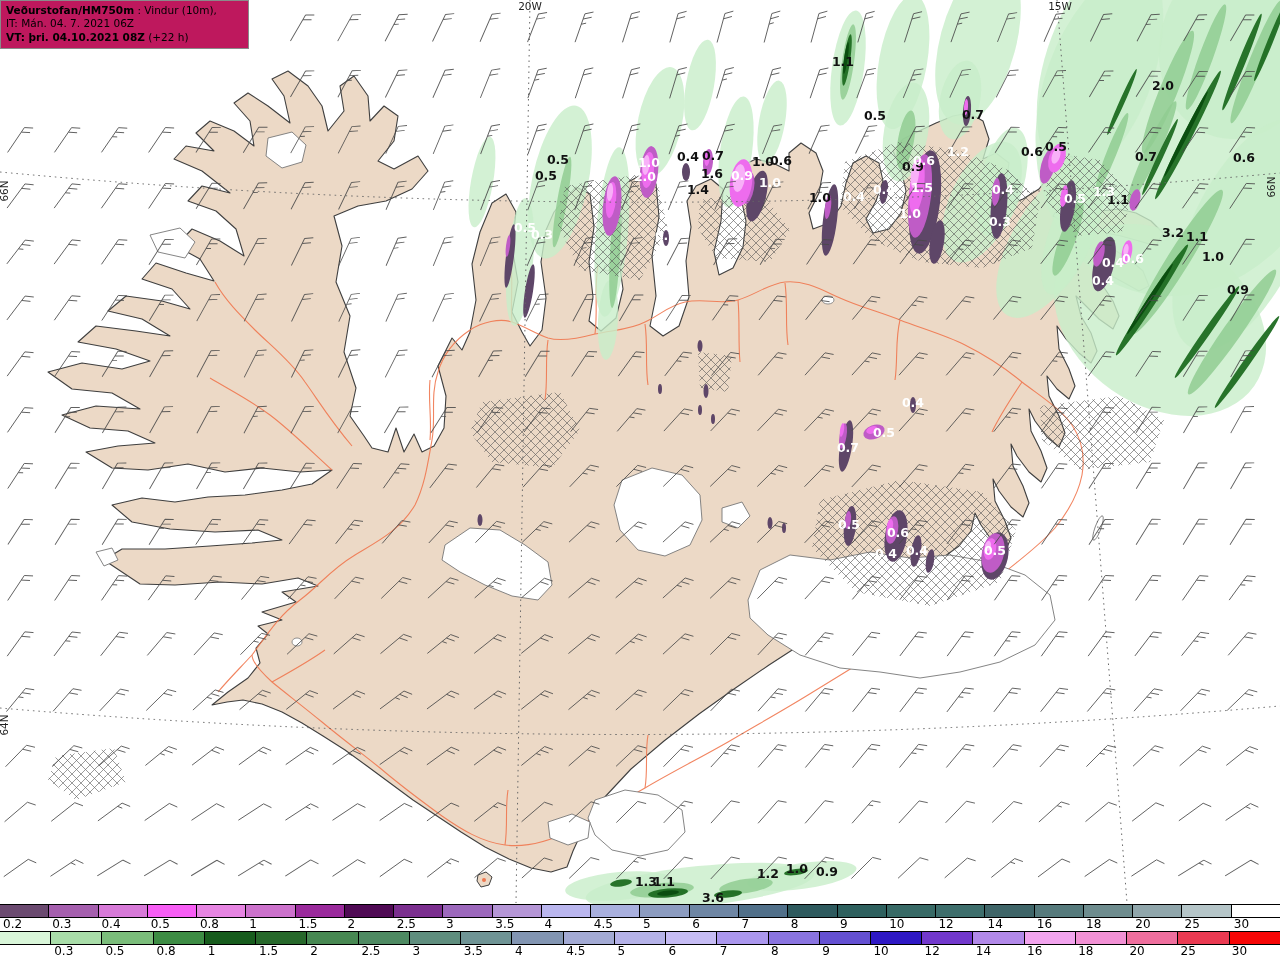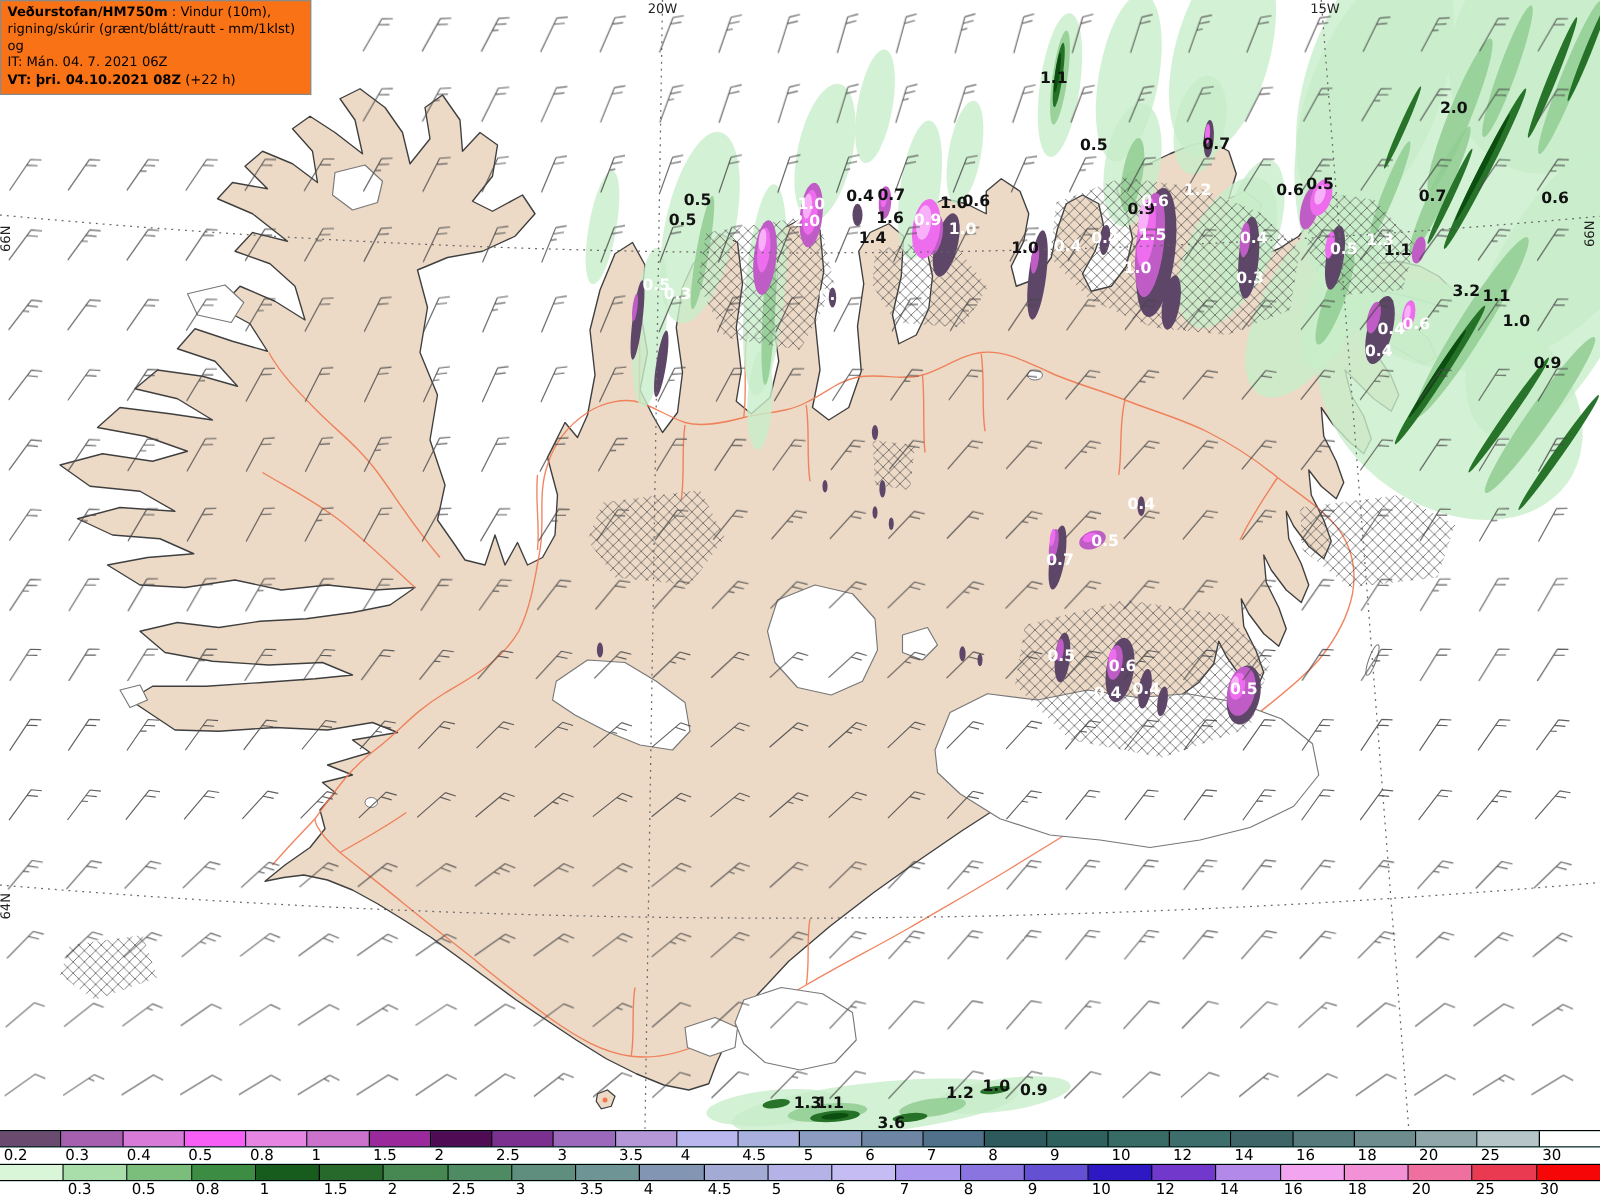--- a/index.html
+++ b/index.html
@@ -1,24 +1,24 @@
 <!DOCTYPE html>
 <html><head>
 <meta charset="utf-8">
 <style>
   html,body{margin:0;padding:0;background:#fff;}
   #stage{position:relative;width:1280px;height:960px;overflow:hidden;background:var(--ocean,#fff);
          font-family:"DejaVu Sans",sans-serif;}
   #mapsvg{position:absolute;left:0;top:0;}
   
-  #titlebox{position:absolute;left:0;top:0;width:238px;background:#f97316;border:1px solid #8a8a8a;
+  #titlebox{position:absolute;left:0;top:0;width:238px;background:#be185d;border:1px solid #8a8a8a;
             padding:3px 4px 4px 5px;font-size:10.5px;line-height:13.4px;color:#000;z-index:30;}
   #titlebox .b{font-weight:bold;}
   
-  #scales{position:absolute;left:0;bottom:0;width:1280px;z-index:40;background:#0f766e;}
+  #scales{position:absolute;left:0;bottom:0;width:1280px;z-index:40;background:#14b8a6;}
   .cbar{display:flex;height:14px;border-top:1px solid #000;border-bottom:1px solid #000;box-sizing:border-box;}
   .cbar .seg{flex:1 1 0;border-right:1px solid #000;box-sizing:border-box;}
   .cbar .seg:last-child{border-right:none;}
   .clabels{position:relative;height:13px;background:#fff;font-size:12px;color:#000;}
   .clabels span{position:absolute;top:-1px;white-space:nowrap;}
   .clabels2{height:15px;}
   text{font-family:"DejaVu Sans",sans-serif;}
   .maxlab-b{font-size:12.5px;font-weight:bold;fill:#111;}
   .maxlab-w{font-size:12.5px;font-weight:bold;fill:#fff;}
   .gratlab{font-size:10.5px;fill:#222;}
@@ -1587,21 +1587,20 @@
         <text class="gratlab" transform="translate(530,10) rotate(0)" text-anchor="middle">20W</text>
         <text class="gratlab" transform="translate(1060,10) rotate(0)" text-anchor="middle">15W</text>
         <text class="gratlab" transform="translate(8,191) rotate(-90)" text-anchor="middle">66N</text>
         <text class="gratlab" transform="translate(8,725) rotate(-90)" text-anchor="middle">64N</text>
         <text class="gratlab" transform="translate(1275,187) rotate(-90)" text-anchor="middle">66N</text>
       </g>
 </svg>
 
 <div id="titlebox">
   <div><span class="b">Veðurstofan/HM750m</span><span> : Vindur (10m),</span></div>
-  <div>rigning/skúrir (grænt/blátt/rautt - mm/1klst) og</div>
   <div>IT: Mán. 04. 7. 2021 06Z</div>
   <div><span class="b">VT: þri. 04.10.2021 08Z</span><span> (+22 h)</span></div>
 </div>
 
 <div id="scales">
   <div class="cbar" id="bar-snow">
         <div class="seg" style="background: rgb(107, 74, 112);"></div>
         <div class="seg" style="background: rgb(165, 95, 174);"></div>
         <div class="seg" style="background: rgb(215, 122, 216);"></div>
         <div class="seg" style="background: rgb(247, 94, 245);"></div>

